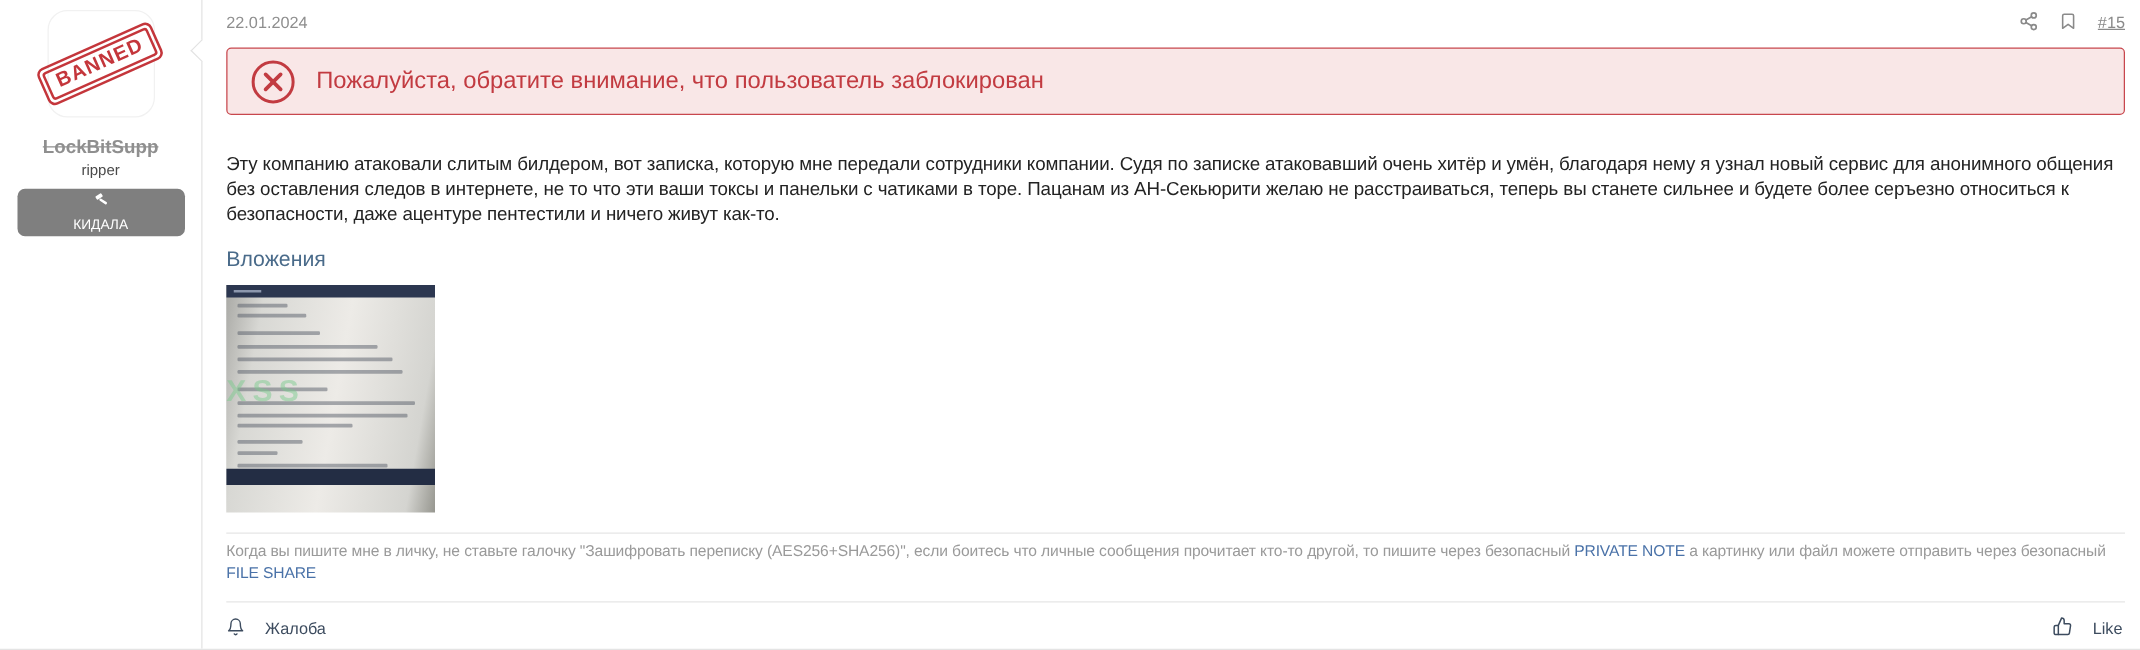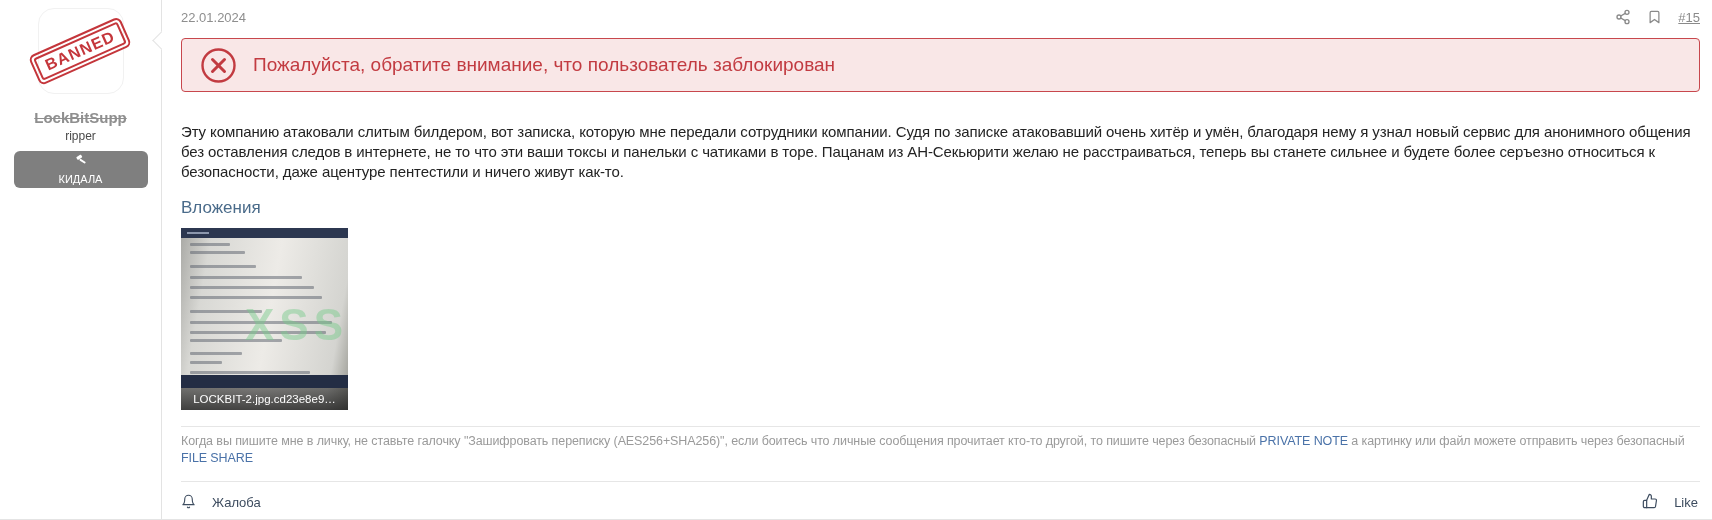--- a/index.html
+++ b/index.html
@@ -40,21 +40,21 @@
 
   .post-body { margin-top:30px; font-size:15px; line-height:20px; color:#232323; letter-spacing:-0.1px; }
 
   .attach-heading { margin-top:16px; font-size:17px; color:#4a6b8a; }
   .thumb { margin-top:10px; width:167px; height:182px; position:relative; overflow:hidden; cursor:pointer;
            background:linear-gradient(100deg,#a8a8a4 0%, #d8d8d4 16%, #edebe7 52%, #d4d4d0 88%, #96968f 100%); }
   .thumb .bar-top { position:absolute; top:0; left:0; right:0; height:10px; background:#2c3750; }
   .thumb .bar-top i { position:absolute; left:6px; top:4px; width:22px; height:2px; background:rgba(205,215,235,.6); }
   .thumb .bar-bottom { position:absolute; bottom:22px; left:0; right:0; height:13px; background:#232d44; }
   .tl { position:absolute; left:9px; height:2.5px; background:rgba(88,94,106,.5); border-radius:1px; filter:blur(.5px); }
-  .watermark { position:absolute; top:72px; left:0; right:0; text-align:right; font-size:44px; font-weight:700;
+  .watermark { position:absolute; top:72px; left:0; right:0; text-align:left; font-size:24px; font-weight:700;
                color:rgba(122,202,140,.48); letter-spacing:5px; }
   .thumb-label { position:absolute; bottom:0; left:0; right:0; height:22px; line-height:22px;
                  background:linear-gradient(180deg, rgba(25,25,25,.55), rgba(25,25,25,.8));
                  color:#fff; font-size:11.5px; padding:0 10px; white-space:nowrap; overflow:hidden; text-align:center; }
 
   .signature { margin-top:16px; border-top:1px solid #e6e6e6; padding-top:6px;
                font-size:12.5px; line-height:17px; color:#9a9a9a; letter-spacing:-0.1px; }
   .sig-link { color:#4a72a8; cursor:pointer; }
 
   .actions { margin-top:14px; border-top:1px solid #e6e6e6; padding:11px 2px 0 0; display:flex; align-items:center; }
@@ -138,21 +138,20 @@
       <div class="tl" style="top:68px;  width:132px;"></div>
       <div class="tl" style="top:82px;  width:72px;"></div>
       <div class="tl" style="top:93px;  width:142px;"></div>
       <div class="tl" style="top:103px; width:136px;"></div>
       <div class="tl" style="top:111px; width:92px;"></div>
       <div class="tl" style="top:124px; width:52px;"></div>
       <div class="tl" style="top:133px; width:32px;"></div>
       <div class="tl" style="top:143px; width:120px;"></div>
       <div class="watermark">XSS</div>
       <div class="bar-bottom"></div>
-      <div class="thumb-label">LOCKBIT-2.jpg.cd23e8e9…</div>
     </div>
 
     <div class="signature">
       <span>Когда вы пишите мне в личку, не ставьте галочку "Зашифровать переписку (AES256+SHA256)", если боитесь что личные сообщения прочитает кто-то другой, то пишите через безопасный </span><span class="sig-link">PRIVATE NOTE</span><span> а картинку или файл можете отправить через безопасный </span><span class="sig-link">FILE SHARE</span>
     </div>
 
     <div class="actions">
       <span class="action">
         <span>
           <svg width="15" height="15" viewBox="0 0 24 24" fill="none" stroke="#3d4c5f" stroke-width="1.8" stroke-linecap="round" stroke-linejoin="round">

